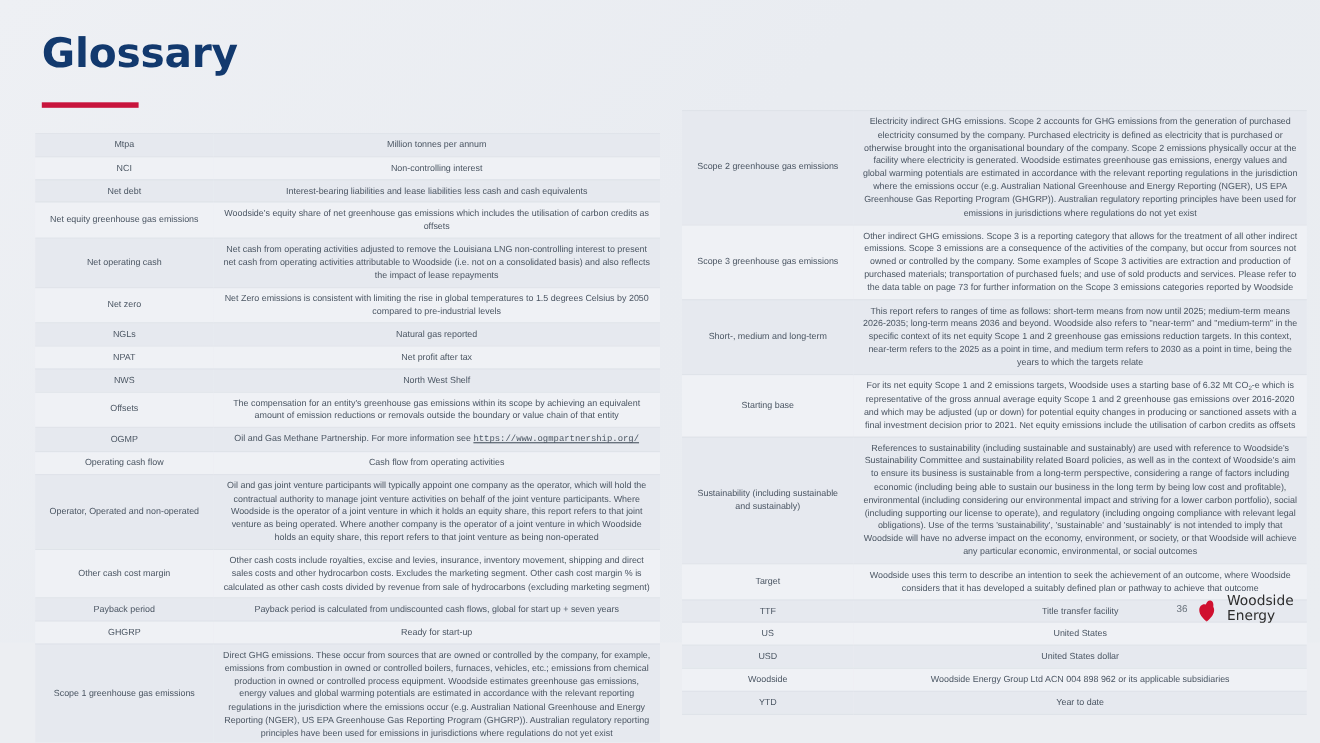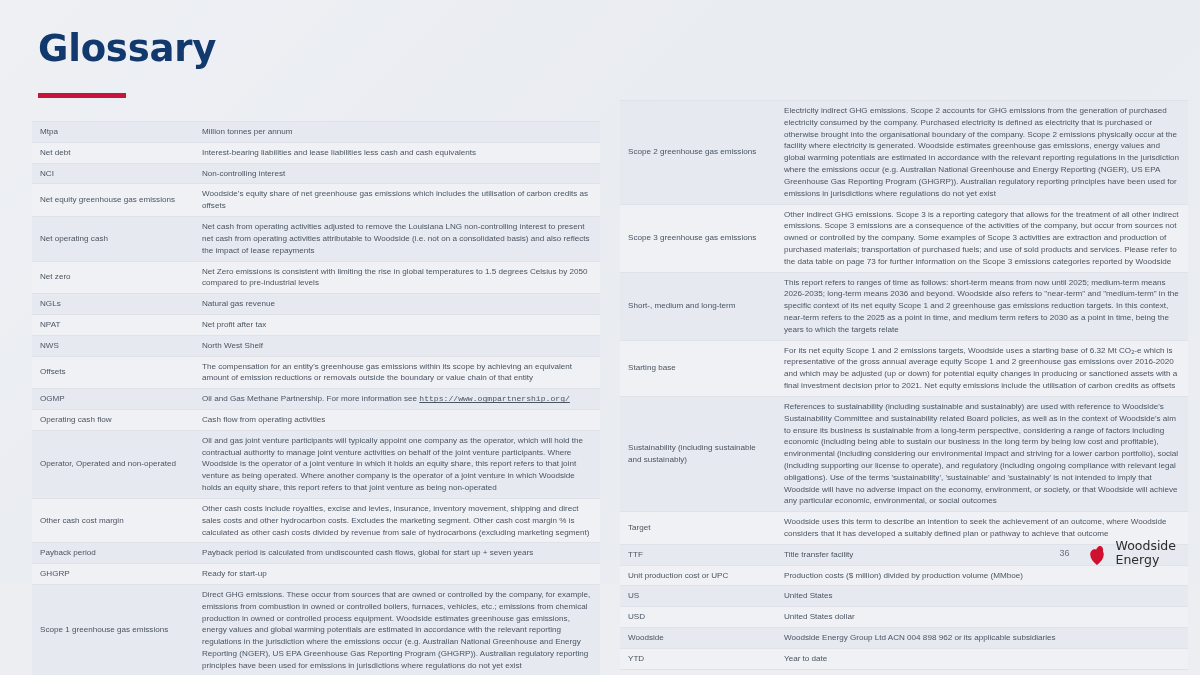--- a/index.html
+++ b/index.html
@@ -84,20 +84,21 @@
   }
   table.glossary tr:nth-child(even) {
     background: #eff1f5;
   }
   table.glossary td {
     vertical-align: middle;
     padding: 4px 8px 4px 8px;
     font-size: 8.1px;
     line-height: 1.46;
     color: #4a5562;
+    text-align: center;
   }
   .col-left td.term { width: 146px; }
   .col-right td.term { width: 140px; }
   td.def { padding-left: 10px; }
   td.def a {
     color: #4a5562;
     text-decoration: underline;
     font-family: Liberation Mono, monospace;
   }
   sub {
@@ -105,21 +106,21 @@
     vertical-align: -0.22em;
   }
 
   
   .footer {
     position: absolute;
     right: 24px;
     bottom: 18px;
     display: flex;
     align-items: center;
-    gap: 14px;
+    gap: 4px;
   }
   .page-number {
     font-size: 9px;
     color: #6a737d;
   }
   .logo {
     display: flex;
     align-items: center;
     gap: 6px;
   }
@@ -149,42 +150,42 @@
   <div class="columns">
 
     <div class="col col-left">
       <table class="glossary">
         <tbody id="left-body">
             <tr>
               <td class="term">Mtpa</td>
               <td class="def">Million tonnes per annum</td>
             </tr>
             <tr>
+              <td class="term">NCI</td>
+              <td class="def">Non-controlling interest</td>
+            </tr>
+            <tr>
               <td class="term">Net debt</td>
               <td class="def">Interest-bearing liabilities and lease liabilities less cash and cash equivalents</td>
             </tr>
             <tr>
-              <td class="term">NCI</td>
-              <td class="def">Non-controlling interest</td>
-            </tr>
-            <tr>
               <td class="term">Net equity greenhouse gas emissions</td>
               <td class="def">Woodside's equity share of net greenhouse gas emissions which includes the utilisation of carbon credits as offsets</td>
             </tr>
             <tr>
               <td class="term">Net operating cash</td>
               <td class="def">Net cash from operating activities adjusted to remove the Louisiana LNG non-controlling interest to present net cash from operating activities attributable to Woodside (i.e. not on a consolidated basis) and also reflects the impact of lease repayments</td>
             </tr>
             <tr>
               <td class="term">Net zero</td>
               <td class="def">Net Zero emissions is consistent with limiting the rise in global temperatures to 1.5 degrees Celsius by 2050 compared to pre-industrial levels</td>
             </tr>
             <tr>
               <td class="term">NGLs</td>
-              <td class="def">Natural gas revenue</td>
+              <td class="def">Natural gas reported</td>
             </tr>
             <tr>
               <td class="term">NPAT</td>
               <td class="def">Net profit after tax</td>
             </tr>
             <tr>
               <td class="term">NWS</td>
               <td class="def">North West Shelf</td>
             </tr>
             <tr>
@@ -246,24 +247,20 @@
               <td class="term">Sustainability (including sustainable and sustainably)</td>
               <td class="def">References to sustainability (including sustainable and sustainably) are used with reference to Woodside's Sustainability Committee and sustainability related Board policies, as well as in the context of Woodside's aim to ensure its business is sustainable from a long-term perspective, considering a range of factors including economic (including being able to sustain our business in the long term by being low cost and profitable), environmental (including considering our environmental impact and striving for a lower carbon portfolio), social (including supporting our license to operate), and regulatory (including ongoing compliance with relevant legal obligations). Use of the terms 'sustainability', 'sustainable' and 'sustainably' is not intended to imply that Woodside will have no adverse impact on the economy, environment, or society, or that Woodside will achieve any particular economic, environmental, or social outcomes</td>
             </tr>
             <tr>
               <td class="term">Target</td>
               <td class="def">Woodside uses this term to describe an intention to seek the achievement of an outcome, where Woodside considers that it has developed a suitably defined plan or pathway to achieve that outcome</td>
             </tr>
             <tr>
               <td class="term">TTF</td>
               <td class="def">Title transfer facility</td>
-            </tr>
-            <tr>
-              <td class="term">Unit production cost or UPC</td>
-              <td class="def">Production costs ($ million) divided by production volume (MMboe)</td>
             </tr>
             <tr>
               <td class="term">US</td>
               <td class="def">United States</td>
             </tr>
             <tr>
               <td class="term">USD</td>
               <td class="def">United States dollar</td>
             </tr>
             <tr>

